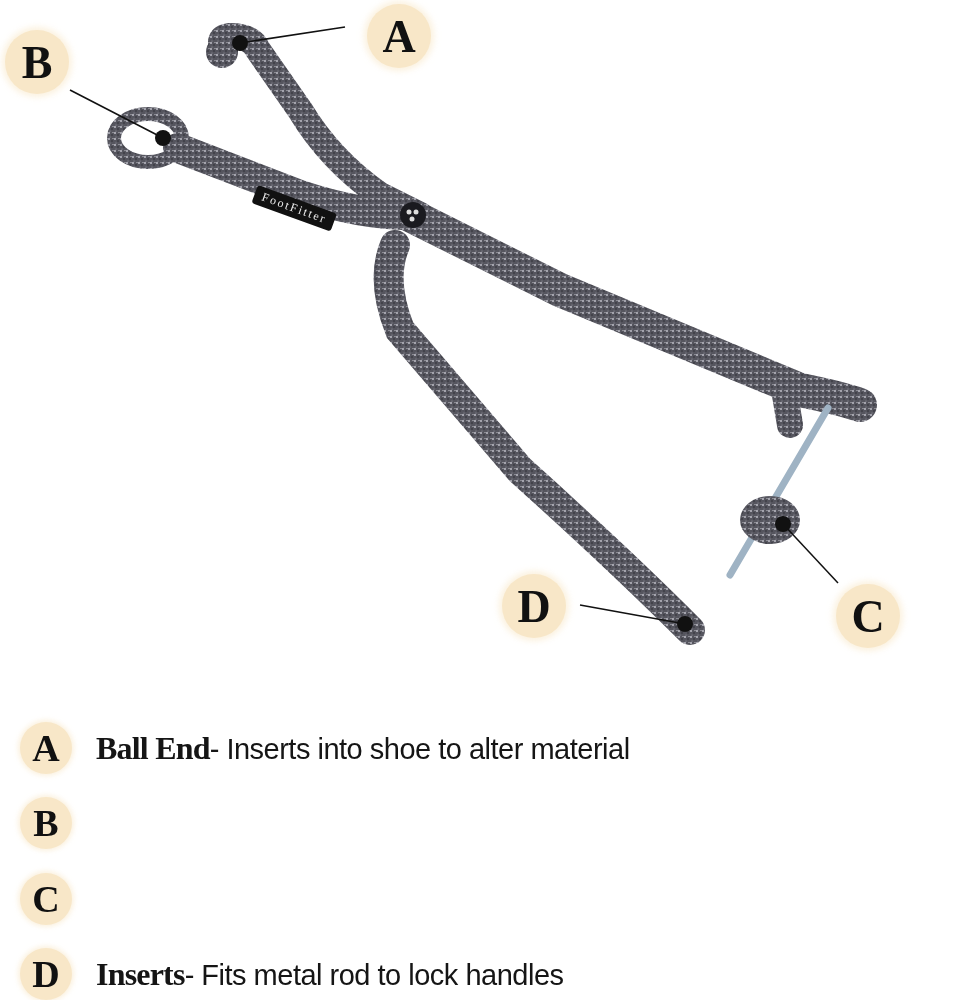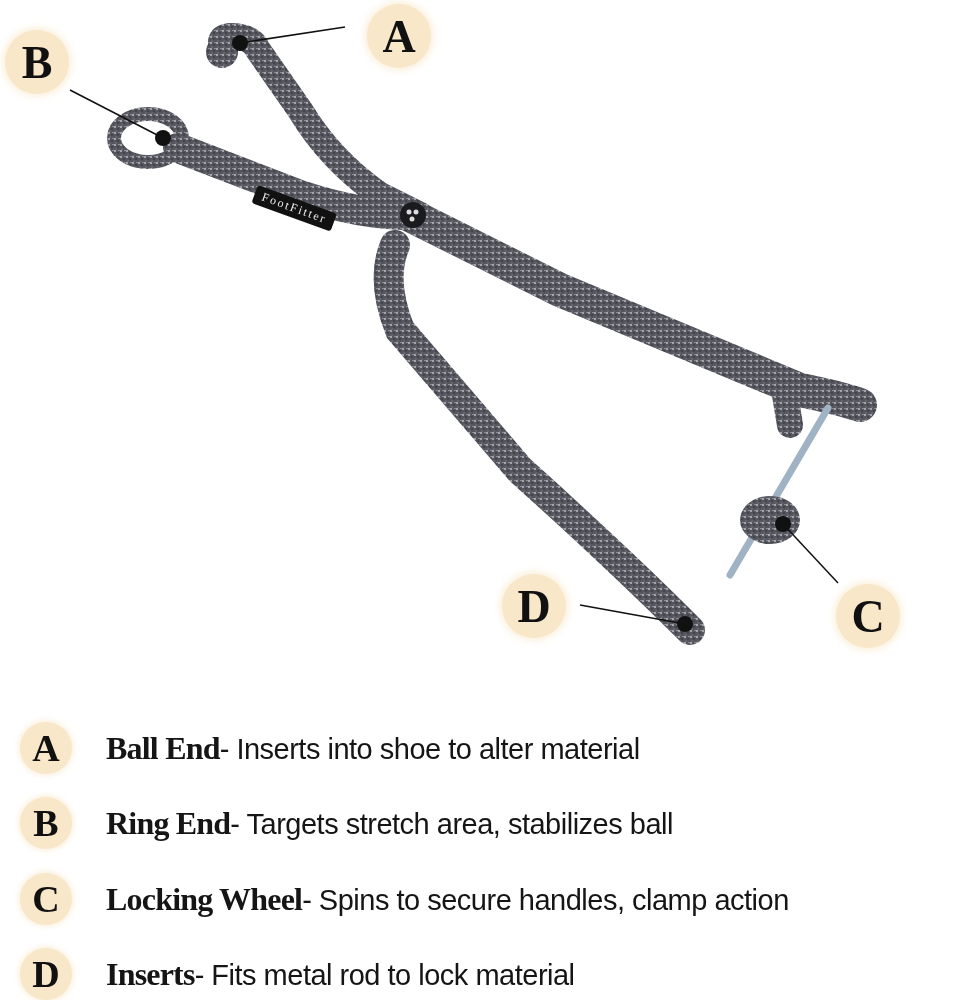--- a/index.html
+++ b/index.html
@@ -3,21 +3,21 @@
 <meta charset="utf-8">
 <style>
   html, body { margin:0; padding:0; background:#ffffff; }
   body { width:955px; height:1000px; position:relative; overflow:hidden; font-family:"Liberation Sans", sans-serif; }
   .stage { position:absolute; left:0; top:0; width:955px; height:700px; }
   .stage svg { position:absolute; left:0; top:0; }
   .badge { position:absolute; width:64px; height:64px; border-radius:50%; background:#f8e7c8; display:flex; align-items:center; justify-content:center; font-family:"Liberation Serif", serif; font-weight:bold; font-size:46px; color:#111; box-shadow:0 0 6px 3px rgba(248,231,200,0.6); }
   .legend { position:absolute; left:0; top:712px; width:955px; }
   .legend-row { position:absolute; left:0; height:60px; width:955px; display:flex; align-items:center; }
   .legend-letter { position:absolute; left:20px; width:52px; height:52px; border-radius:50%; background:#f8e7c8; display:flex; align-items:center; justify-content:center; font-family:"Liberation Serif", serif; font-weight:bold; font-size:38px; color:#111; box-shadow:0 0 5px 2px rgba(248,231,200,0.6); }
-  .legend-text { position:absolute; left:106px; white-space:nowrap; font-size:30px; color:#151515; letter-spacing:-0.5px; }
+  .legend-text { position:absolute; left:96px; white-space:nowrap; font-size:30px; color:#151515; letter-spacing:-0.5px; }
   .legend-title { font-family:"Liberation Serif", serif; font-weight:bold; font-size:32px; letter-spacing:-0.8px; }
   .legend-desc { font-family:"Liberation Sans", sans-serif; font-size:29px; }
   .brand { position:absolute; left:258px; top:185px; transform:rotate(20deg); transform-origin:left top; background:#111; color:#eee; font-family:"Liberation Serif", serif; font-size:12px; letter-spacing:2px; padding:2px 8px; border-radius:3px; }
 </style>
 </head>
 <body>
 
 <div class="stage">
   <svg width="955" height="700" viewBox="0 0 955 700">
     <defs>
@@ -69,29 +69,23 @@
 
 <div class="legend">
   <div class="legend-row" style="top:6px;">
     <div class="legend-letter">A</div>
     <div class="legend-text">
       <span class="legend-title">Ball End</span><span class="legend-desc">- Inserts into shoe to alter material</span>
     </div>
   </div>
   <div class="legend-row" style="top:81px;">
     <div class="legend-letter">B</div>
-    <div class="legend-text">
-      <span class="legend-title">Ring End</span><span class="legend-desc">- Targets stretch area, stabilizes ball</span>
-    </div>
   </div>
   <div class="legend-row" style="top:157px;">
     <div class="legend-letter">C</div>
-    <div class="legend-text">
-      <span class="legend-title">Locking Wheel</span><span class="legend-desc">- Spins to secure handles, clamp action</span>
-    </div>
   </div>
   <div class="legend-row" style="top:232px;">
     <div class="legend-letter">D</div>
     <div class="legend-text">
-      <span class="legend-title">Inserts</span><span class="legend-desc">- Fits metal rod to lock material</span>
+      <span class="legend-title">Inserts</span><span class="legend-desc">- Fits metal rod to lock handles</span>
     </div>
   </div>
 </div>
 
 </body></html>

